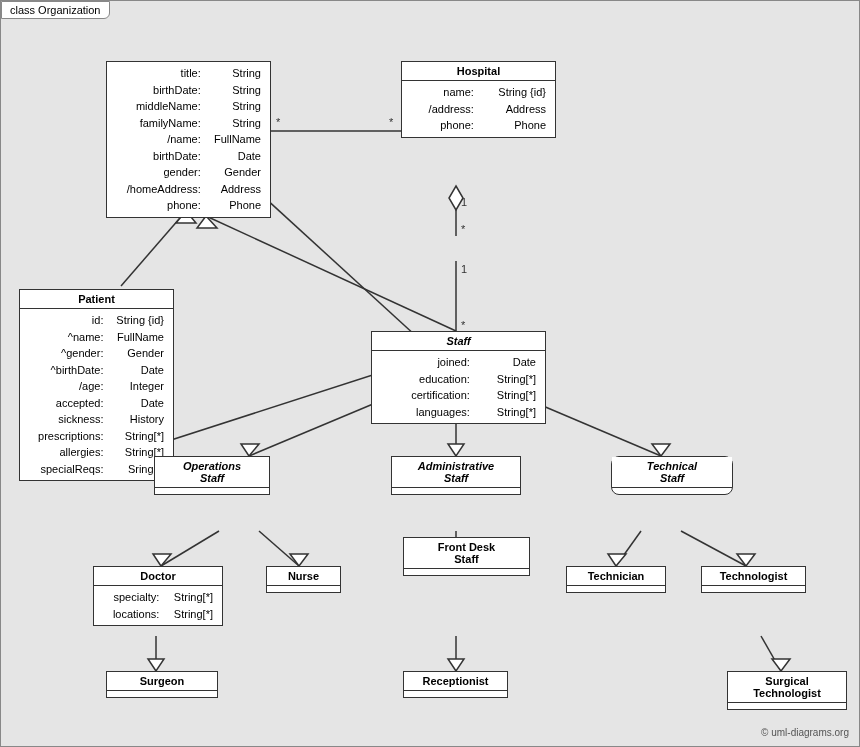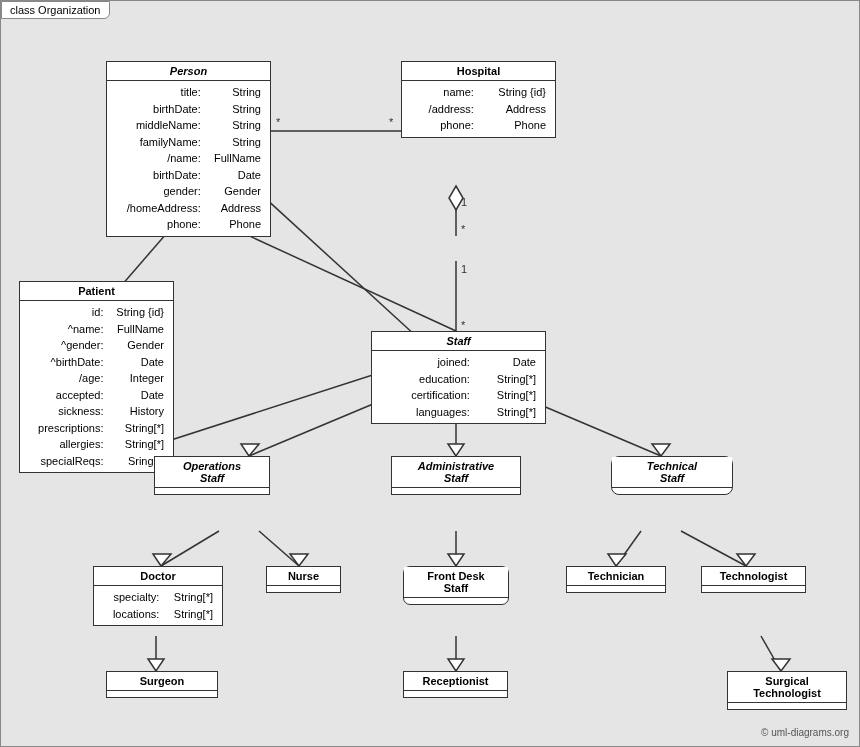--- a/index.html
+++ b/index.html
@@ -146,23 +146,20 @@
     <line x1="760" y1="635" x2="780" y2="670" stroke="#333" stroke-width="1.5"></line>
     <polygon points="780,670 771,658 789,658" fill="white" stroke="#333" stroke-width="1.5"></polygon>
 
     <line x1="105" y1="430" x2="105" y2="460" stroke="#333" stroke-width="1.5"></line>
     <line x1="105" y1="460" x2="415" y2="360" stroke="#333" stroke-width="1.5"></line>
     <text x="88" y="455" font-size="11" fill="#333">*</text>
 
   </svg>
 
   <div class="uml-class" style="left:105px; top:60px; width:165px;">
-    <div class="class-header italic">
-      <em>Person</em>
-    </div>
     <div class="class-body">
       <table>
         <tbody>
             <tr>
               <td>title:</td>
               <td>String</td>
             </tr>
         <tr>
               <td>birthDate:</td>
               <td>String</td>
@@ -244,21 +241,21 @@
             </tr>
         <tr>
               <td>languages:</td>
               <td>String[*]</td>
             </tr>
       </tbody>
         </table>
     </div>
   </div>
 
-  <div class="uml-class" style="left:18px; top:280px; width:155px;">
+  <div class="uml-class" style="left:18px; top:288px; width:155px;">
     <div class="class-header">Patient</div>
     <div class="class-body">
       <table>
         <tbody>
             <tr>
               <td>id:</td>
               <td>String {id}</td>
             </tr>
         <tr>
               <td>^name:</td>
@@ -338,21 +335,21 @@
       </tbody>
         </table>
     </div>
   </div>
 
   <div class="uml-class" style="left:265px; top:565px; width:75px;">
     <div class="class-header">Nurse</div>
     <div class="class-body" style="height:4px;"></div>
   </div>
 
-  <div class="uml-class" style="left:402px; top:565px; width:106px;border-radius:7px;">
+  <div class="uml-class" style="left:402px; top:536px; width:127px;">
     <div class="class-header">Front Desk<br>Staff</div>
     <div class="class-body" style="height:4px;"></div>
   </div>
 
   <div class="uml-class" style="left:565px; top:565px; width:100px;">
     <div class="class-header">Technician</div>
     <div class="class-body" style="height:4px;"></div>
   </div>
 
   <div class="uml-class" style="left:700px; top:565px; width:105px;">

